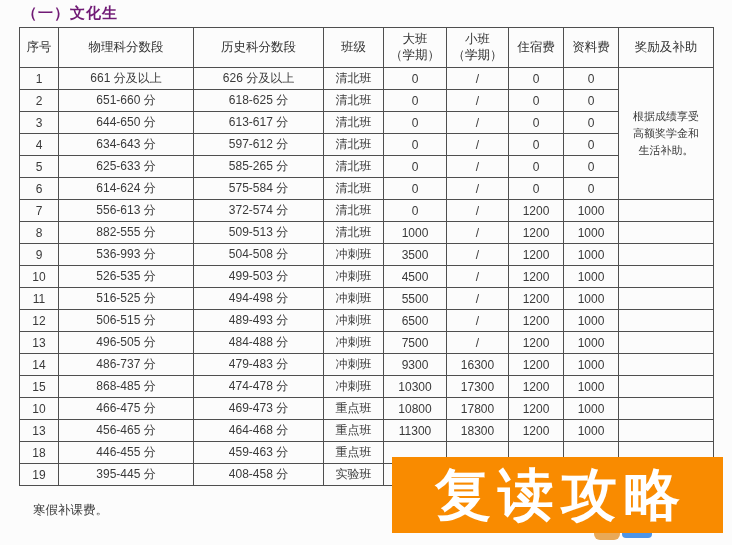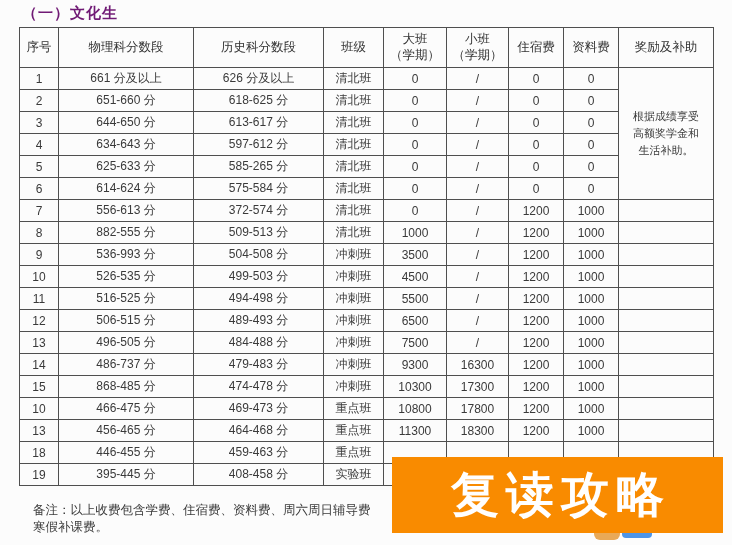--- a/index.html
+++ b/index.html
@@ -68,21 +68,21 @@
     left: 392px; top: 457px;
     width: 331px; height: 76px;
     background: #F98B00;
     display: flex;
     align-items: center;
     justify-content: center;
     z-index: 5;
   }
   .promo-banner .banner-text {
     color: #ffffff;
-    font-size: 48px;
+    font-size: 56px;
     font-weight: 800;
     letter-spacing: 7px;
     text-indent: 7px;
     line-height: 1;
     white-space: nowrap;
   }
 
   .logo-tan {
     position: absolute;
     left: 594px; top: 532px;
@@ -338,21 +338,20 @@
       <td></td>
       <td></td>
       <td></td>
       <td></td>
     <td></td>
         </tr>
       </tbody>
   </table>
 
   <div class="note">
-    <div>备注：以上收费包含学费、住宿费、资料费、周六周日辅导费</div>
     <div>寒假补课费。</div>
   </div>
 
   <div class="promo-banner" style="background: rgb(249, 139, 0);">
     <span class="banner-text">复读攻略</span>
   </div>
 
   <div class="logo-tan" style="background: rgb(233, 169, 87);"></div>
   <div class="logo-blue" style="background: rgb(78, 149, 232);"></div>
 

